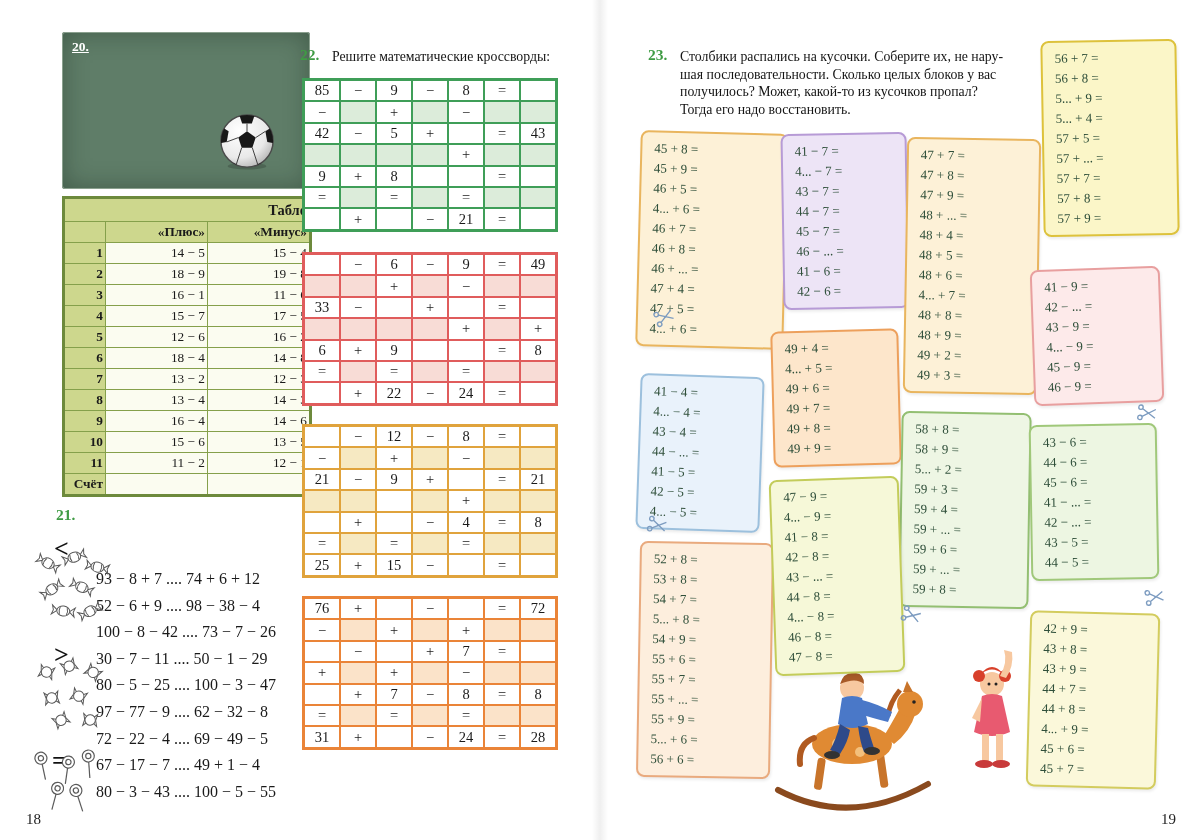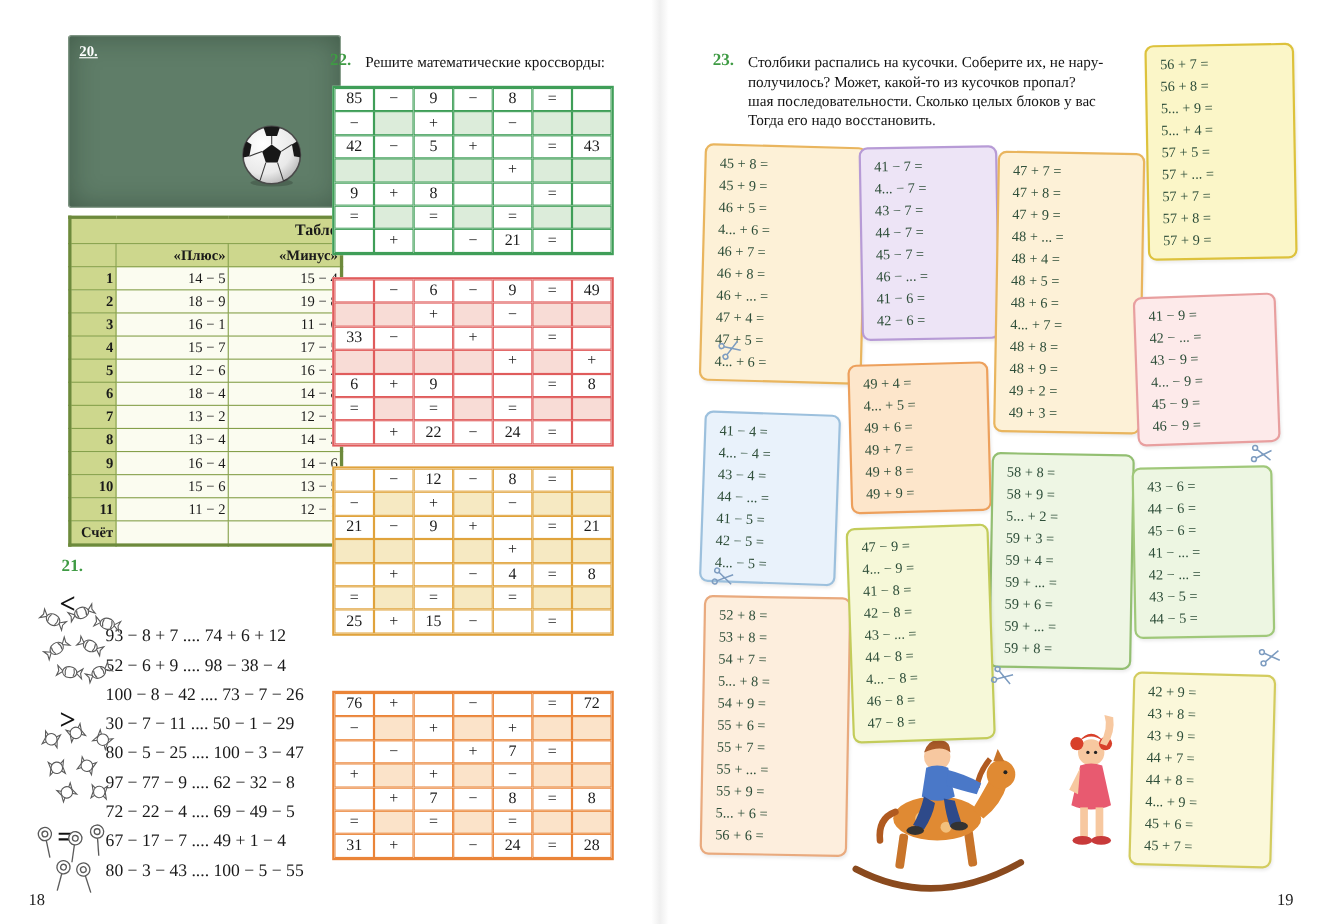--- a/index.html
+++ b/index.html
@@ -469,21 +469,21 @@
       <div class="xcell spacer"></div>
       <div class="xcell spacer"></div>
       <div class="xcell">25</div>
       <div class="xcell">+</div>
       <div class="xcell">15</div>
       <div class="xcell">−</div>
       <div class="xcell input"></div>
       <div class="xcell">=</div>
       <div class="xcell input"></div>
     </div>
-    <div class="xword" style="top: 596px; margin-top: 32px; --bc: #ea8438; --tint: #fbe3c9;">
+    <div class="xword" style="top: 596px; --bc: #ea8438; --tint: #fbe3c9;">
       <div class="xcell">76</div>
       <div class="xcell">+</div>
       <div class="xcell input"></div>
       <div class="xcell">−</div>
       <div class="xcell input"></div>
       <div class="xcell">=</div>
       <div class="xcell">72</div>
       <div class="xcell">−</div>
       <div class="xcell spacer"></div>
       <div class="xcell">+</div>
@@ -527,22 +527,22 @@
       <div class="xcell">=</div>
       <div class="xcell">28</div>
     </div>
   </div>
 
 <div id="page-right" class="page">
 
   <div class="tnum" style="left:48px;top:46px">23.</div>
   <div class="ttext" style="left:80px;top:48px;width:380px">
       <div>Столбики распались на кусочки. Соберите их, не нару-</div>
+      <div>шая последовательности. Сколько целых блоков у вас</div>
       <div>получилось? Может, какой-то из кусочков пропал?</div>
-      <div>шая последовательности. Сколько целых блоков у вас</div>
       <div>Тогда его надо восстановить.</div>
     </div>
 
   <div class="illo">
     <svg width="290" height="190" viewBox="0 0 290 190">
 
       <path d="M18 158 Q90 196 168 152" fill="none" stroke="#8a4a1e" stroke-width="6" stroke-linecap="round"></path>
       <rect x="58" y="126" width="8" height="32" rx="3" fill="#c8742a" transform="rotate(8 62 126)"></rect>
       <rect x="116" y="122" width="8" height="34" rx="3" fill="#c8742a" transform="rotate(-8 120 122)"></rect>
       <ellipse cx="92" cy="112" rx="40" ry="20" fill="#e08a33"></ellipse>

